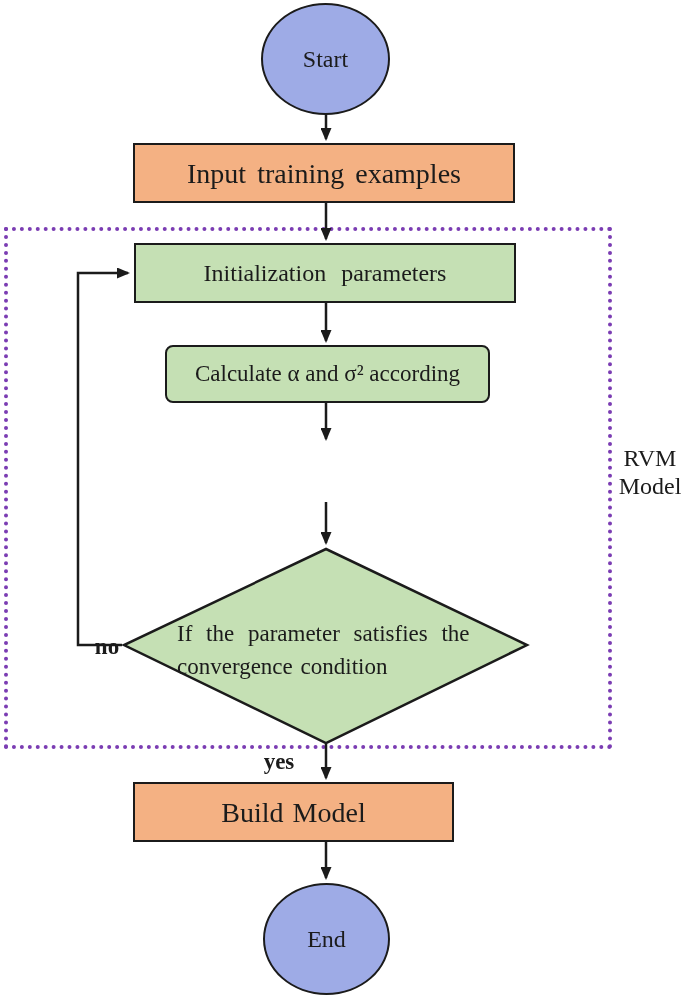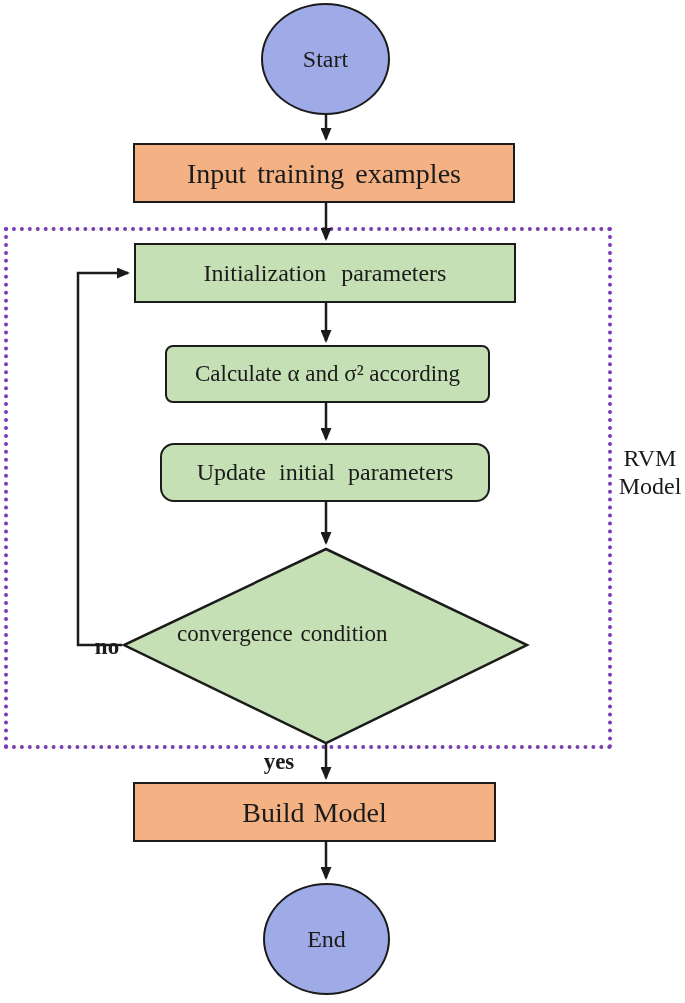--- a/index.html
+++ b/index.html
@@ -45,21 +45,21 @@
   }
   .terminal{
     border-radius:50%;
     background:var(--blue);
     font-size:24px;
   }
   .start{left:261px;top:3px;width:129px;height:112px;}
   .end{left:263px;top:883px;width:127px;height:112px;}
   .io{background:var(--orange);font-size:28px;}
   .input{left:133px;top:143px;width:382px;height:60px;word-spacing:4px;}
-  .build{left:133px;top:782px;width:363px;height:60px;word-spacing:2px;}
+  .build{left:133px;top:782px;width:321px;height:60px;word-spacing:2px;}
   .proc{background:var(--green);font-family:Liberation Serif, serif;}
   .init{left:134px;top:243px;width:382px;height:60px;word-spacing:9px;font-size:24px;}
   .calc{left:165px;top:345px;width:325px;height:58px;border-radius:8px;line-height:28px;}
   .update{left:160px;top:443px;width:330px;height:59px;border-radius:14px;word-spacing:7px;font-size:24px;}
   .diamond-text{
     position:absolute;left:177px;top:617px;width:310px;
     font-size:23px;line-height:33px;text-align:left;
   }
   .diamond-text .l1{display:block;white-space:nowrap;word-spacing:8px;}
   .diamond-text .l2{display:block;white-space:nowrap;word-spacing:2px;}
@@ -111,25 +111,23 @@
   <div class="node proc init">
     <span>Initialization parameters</span>
   </div>
 
   <div class="node proc calc">
     <span>
       <span>Calculate α and σ² according</span><br>
     </span>
   </div>
 
-  <div class="node proc update">
-    <span>Update initial parameters</span>
-  </div>
 
   <div class="diamond-text">
+    <span class="l1">If the parameter satisfies the</span>
     <span class="l2">convergence condition</span>
   </div>
 
   <div class="edge-label no-label">no</div>
   <div class="edge-label yes-label">yes</div>
 
   <div class="node io build">
     <span>Build Model</span>
   </div>
 

